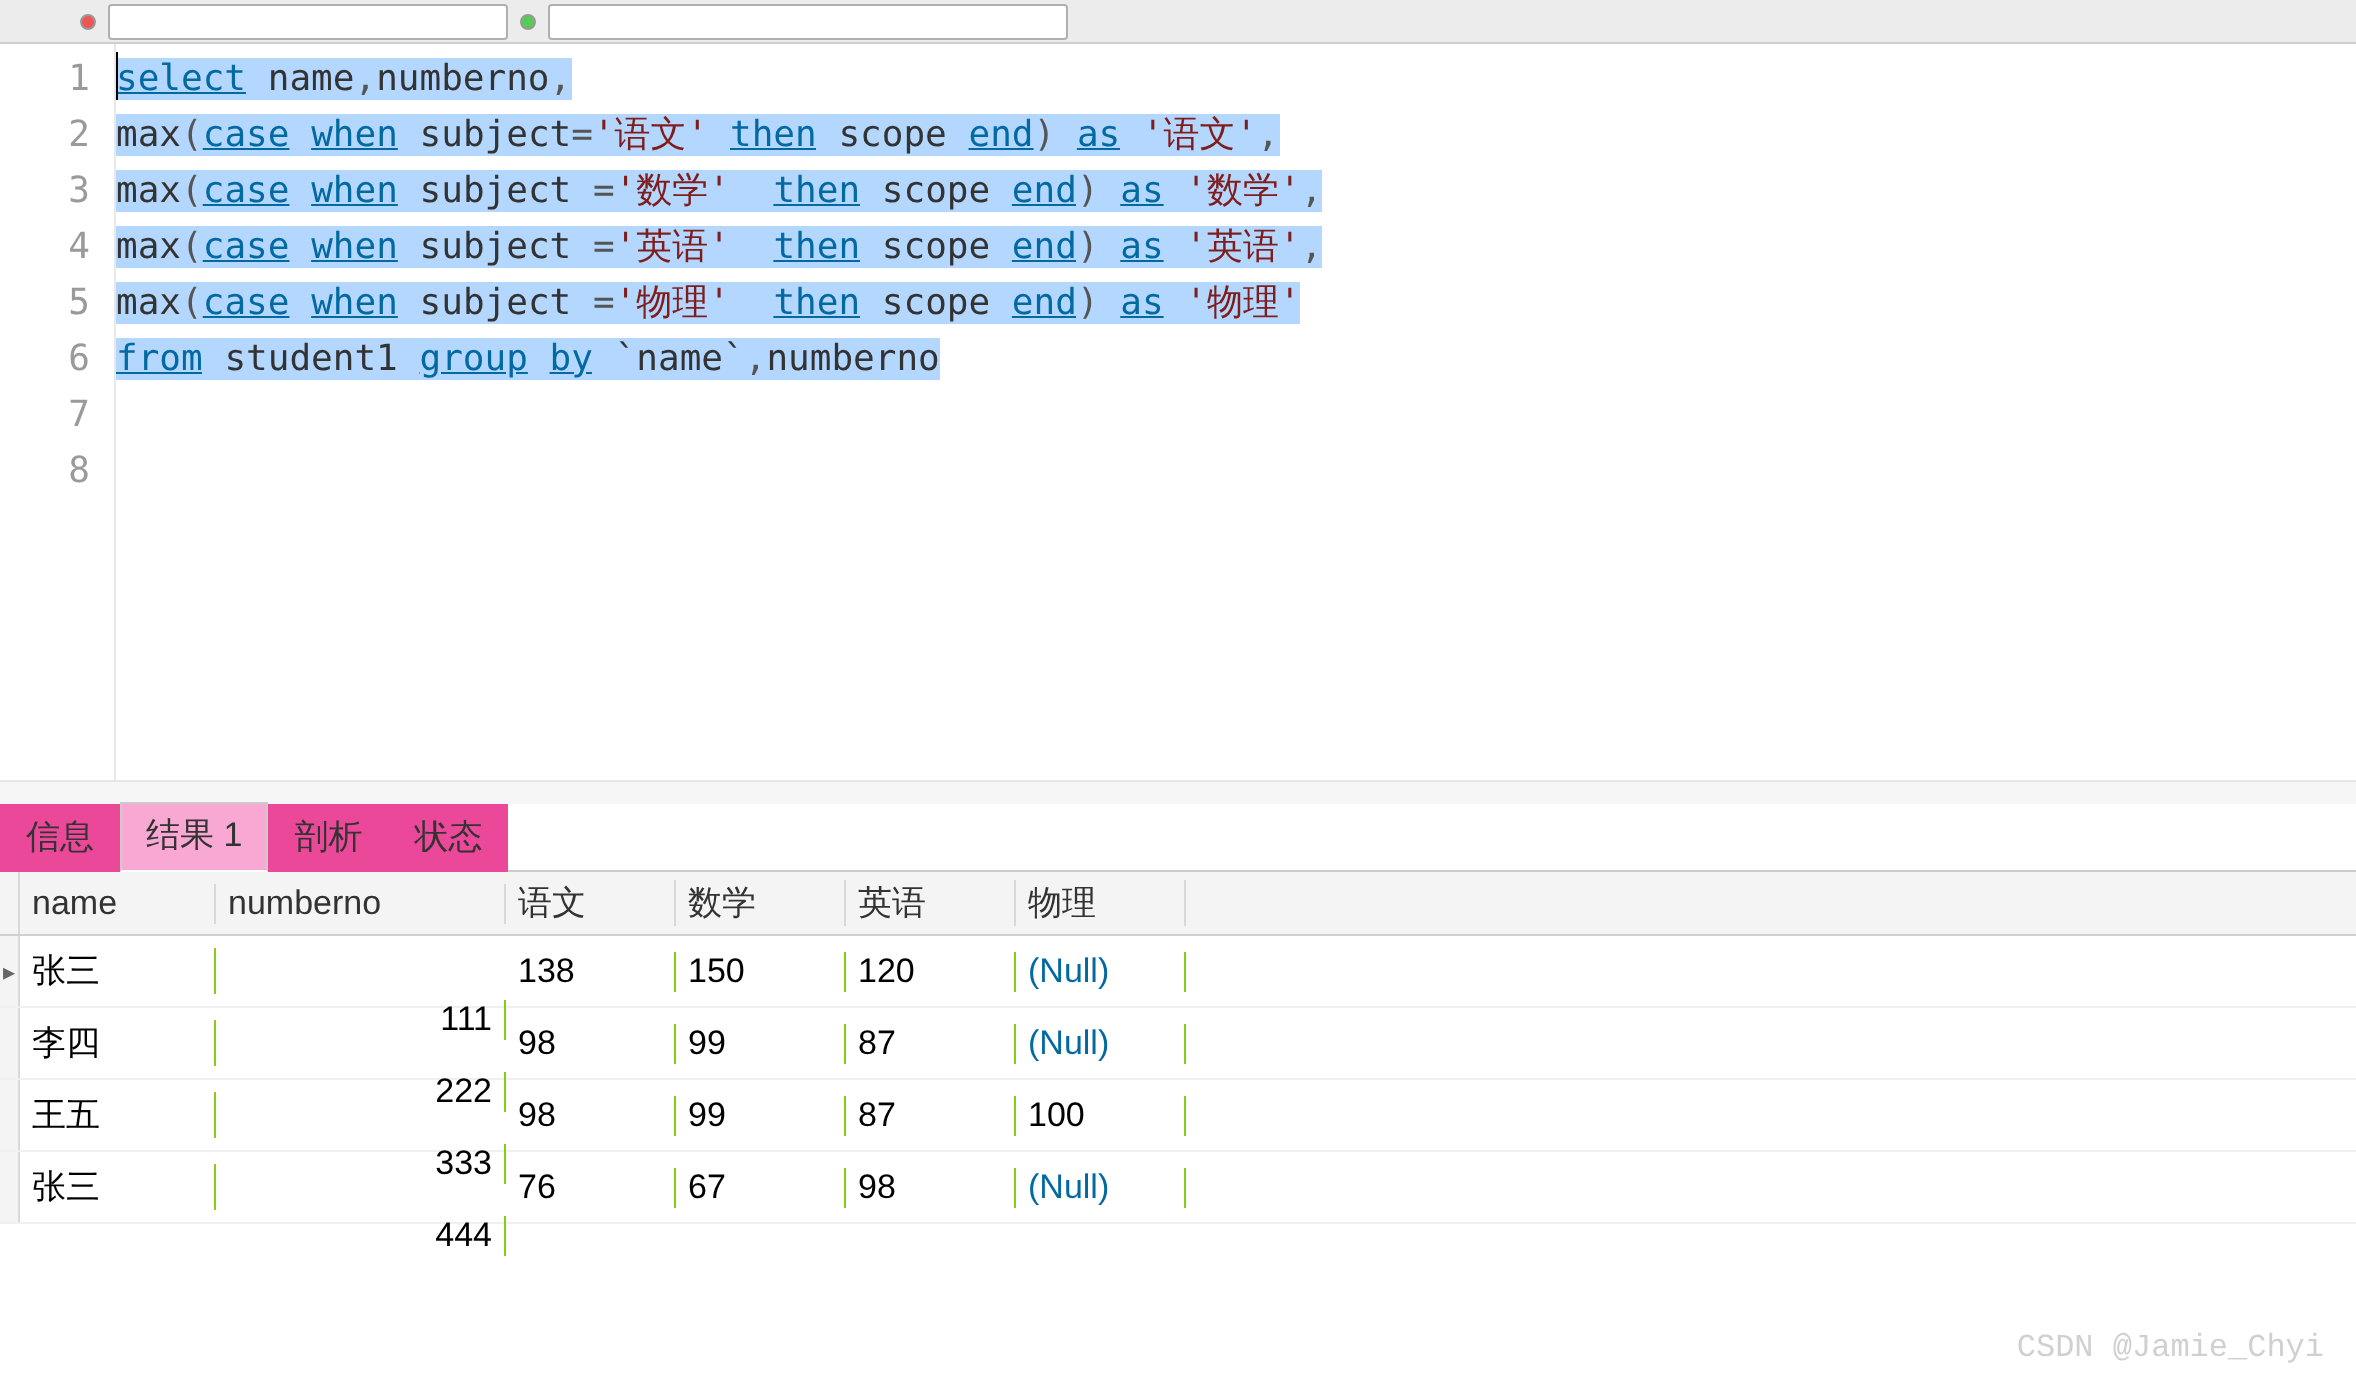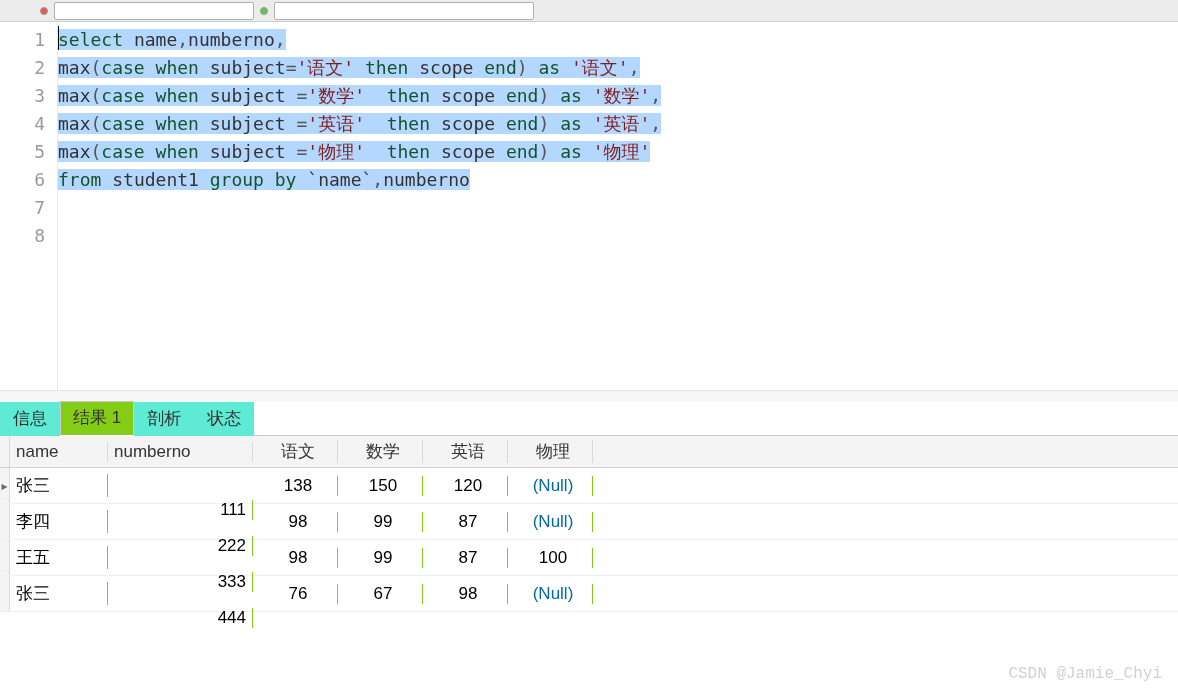--- a/index.html
+++ b/index.html
@@ -54,21 +54,21 @@
     font-size: 18px;
     line-height: 28px;
     white-space: pre;
     position: relative;
   }
   .code .line { height: 28px; position: relative; }
   .code .hl {
     background: #b3d7ff;
     border-radius: 0;
   }
-  .kw { color: #14532d; }
+  .kw { color: #0369a1; text-decoration: underline; }
   .str { color: #7f1d1d; }
   .pn { color: #555; }
   .nm { color: #333; }
   .caret {
     position:absolute; left:0; top:0; width:1px; height:24px; background:#000;
   }
 
   .tabs {
     height: 34px;
     display: flex;
@@ -78,24 +78,24 @@
     border-bottom: 1px solid #ccc;
   }
   .tabs .tab {
     padding: 4px 12px 6px 12px;
     color: #333;
     cursor: pointer;
     border: 1px solid transparent;
     border-bottom: none;
     position: relative;
     top: 1px;
-    background: #5eead4;
+    background: #ec4899;
   }
   .tabs .tab.active {
-    background: #84cc16;
+    background: #f9a8d4;
     border: 1px solid #ccc;
     border-bottom: 1px solid #fff;
   }
 
   .grid {
     font-size: 17px;
   }
   .grid .hdr {
     display: flex;
     background: #f4f4f4;
@@ -123,21 +123,21 @@
     background:#f4f4f4;
     border-right:1px solid #d8d8d8;
     height:100%;
     display:flex; align-items:center; justify-content:center;
     color:#666;
     font-size:12px;
   }
 
   .c-name    { width: 98px; }
   .c-number  { width: 145px; }
-  .c-sub     { width: 85px; text-align: center; }
+  .c-sub     { width: 85px; }
 
   .watermark {
     position: absolute;
     right: 16px;
     bottom: 6px;
     color: rgba(120,120,120,0.35);
     font-size: 16px;
     pointer-events: none;
     font-family: Liberation Mono, monospace;
   }

